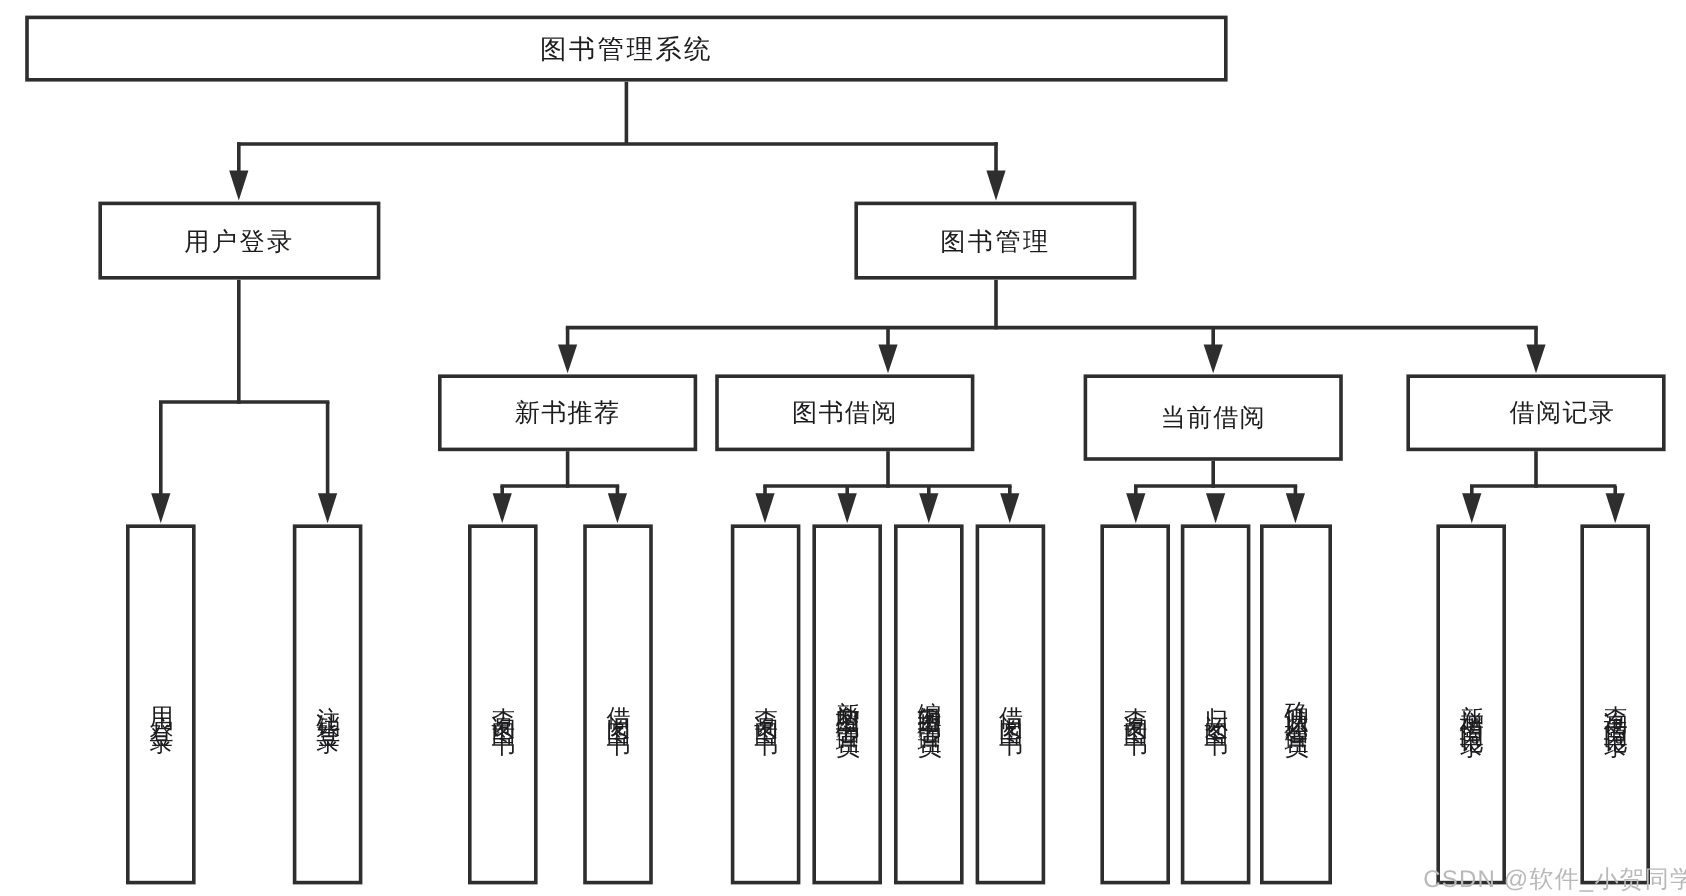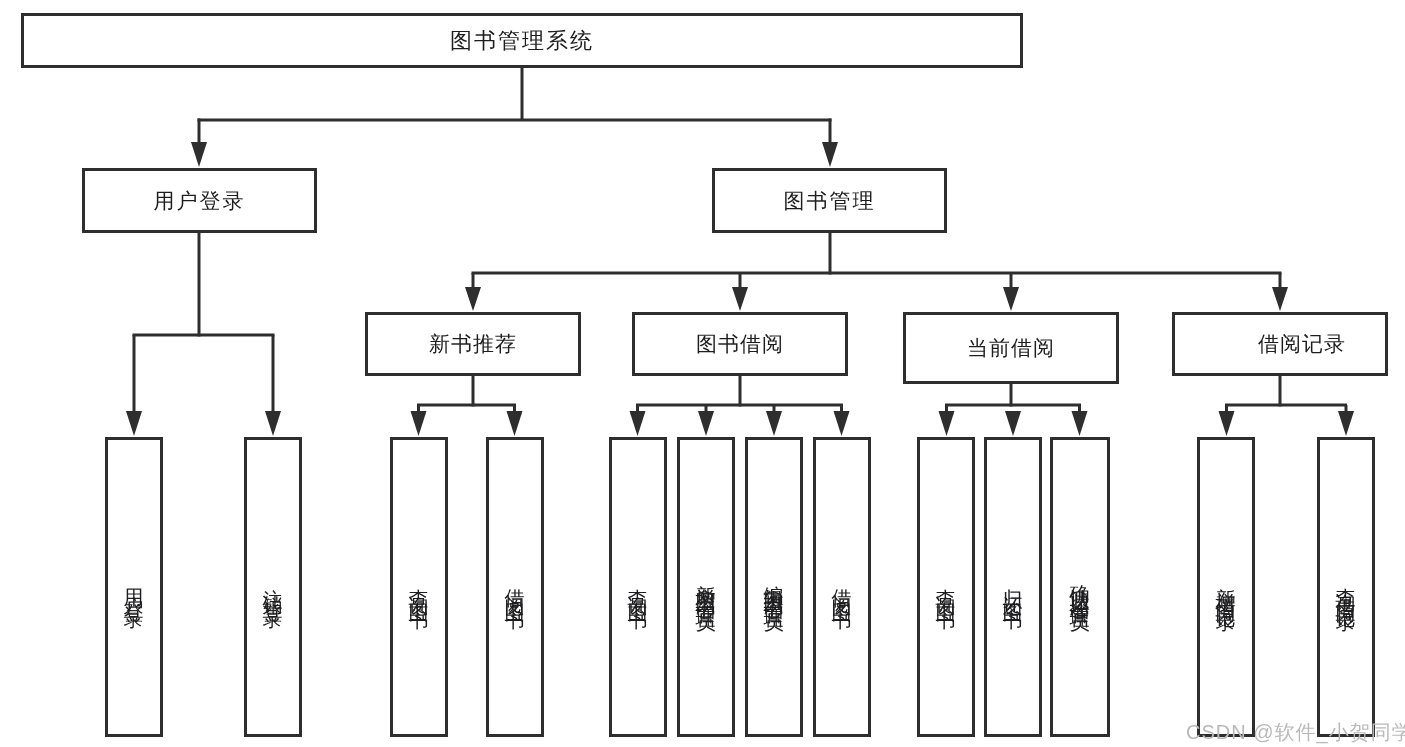--- a/index.html
+++ b/index.html
@@ -151,21 +151,21 @@
   <div class="node lvl2" style="left:82px; top:168px; width:235px; height:65px;">
     <span>用户登录</span>
   </div>
   <div class="node lvl2" style="left:712px; top:168px; width:235px; height:65px;">
     <span>图书管理</span>
   </div>
 
   <div class="node lvl3" style="left:365px; top:312px; width:216px; height:64px;">
     <span>新书推荐</span>
   </div>
-  <div class="node lvl3" style="left:632px; top:312px; width:216px; height:64px;">
+  <div class="node lvl3" style="left:596px; top:312px; width:216px; height:64px;">
     <span>图书借阅</span>
   </div>
   <div class="node lvl3" style="left:903px; top:312px; width:216px; height:72px;">
     <span>当前借阅</span>
   </div>
   <div class="node lvl3" style="left:1172px; top:312px; width:216px; height:64px;padding-left:44px;">
     <span>借阅记录</span>
   </div>
 
   <div class="leaf" style="left:105px;">

